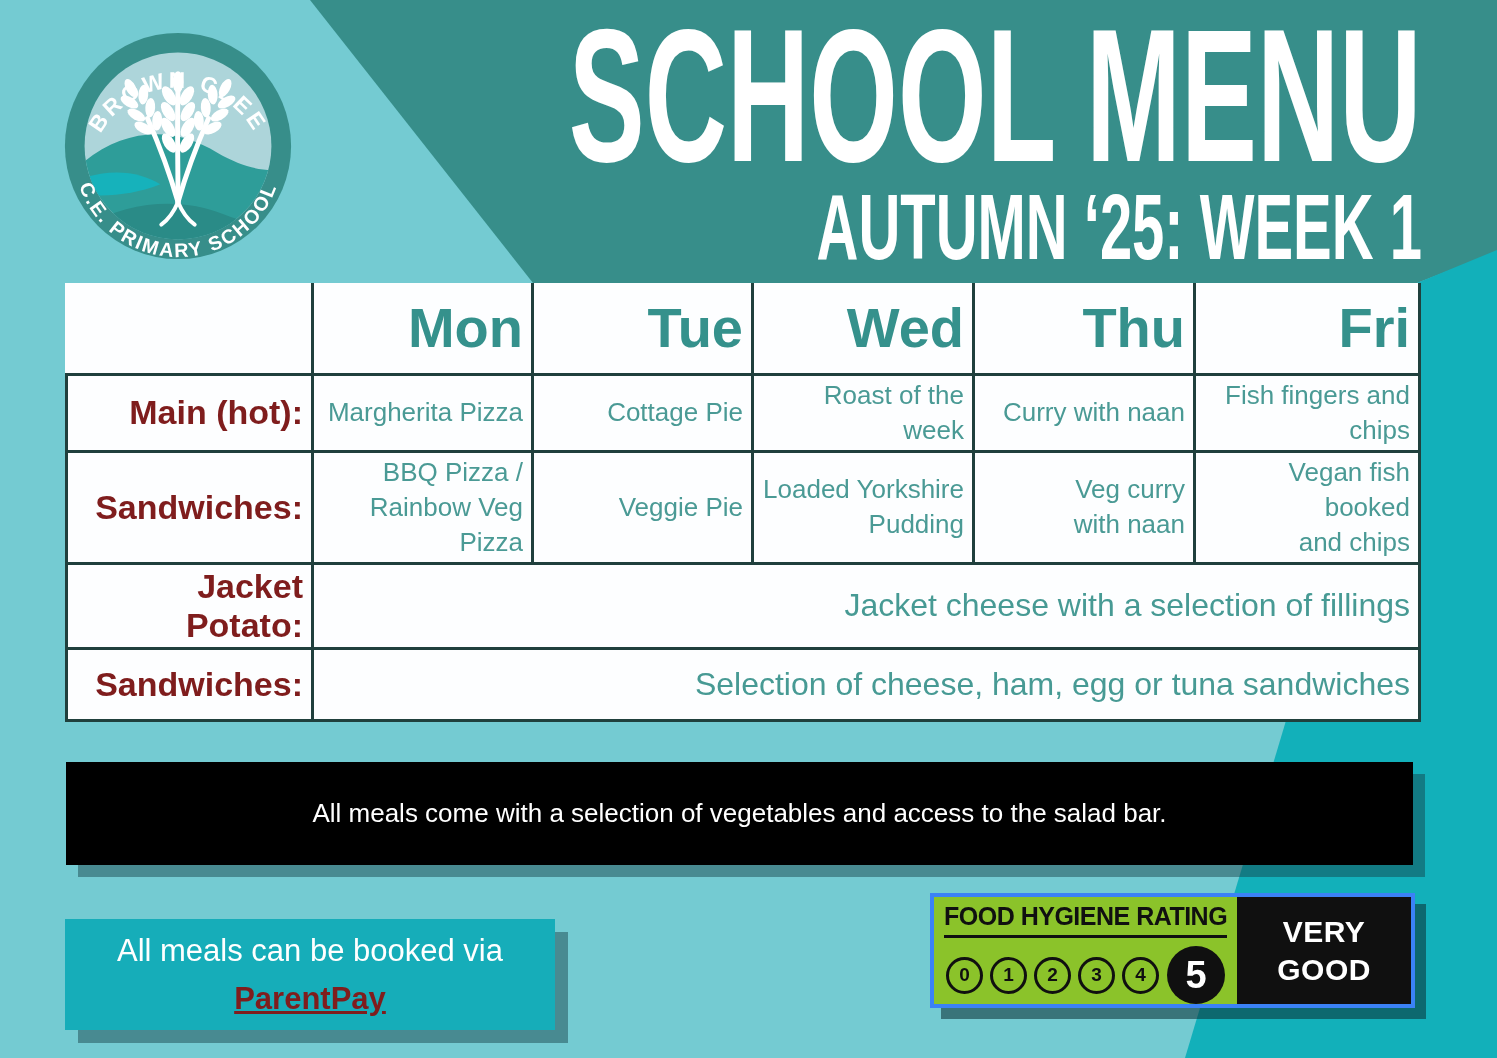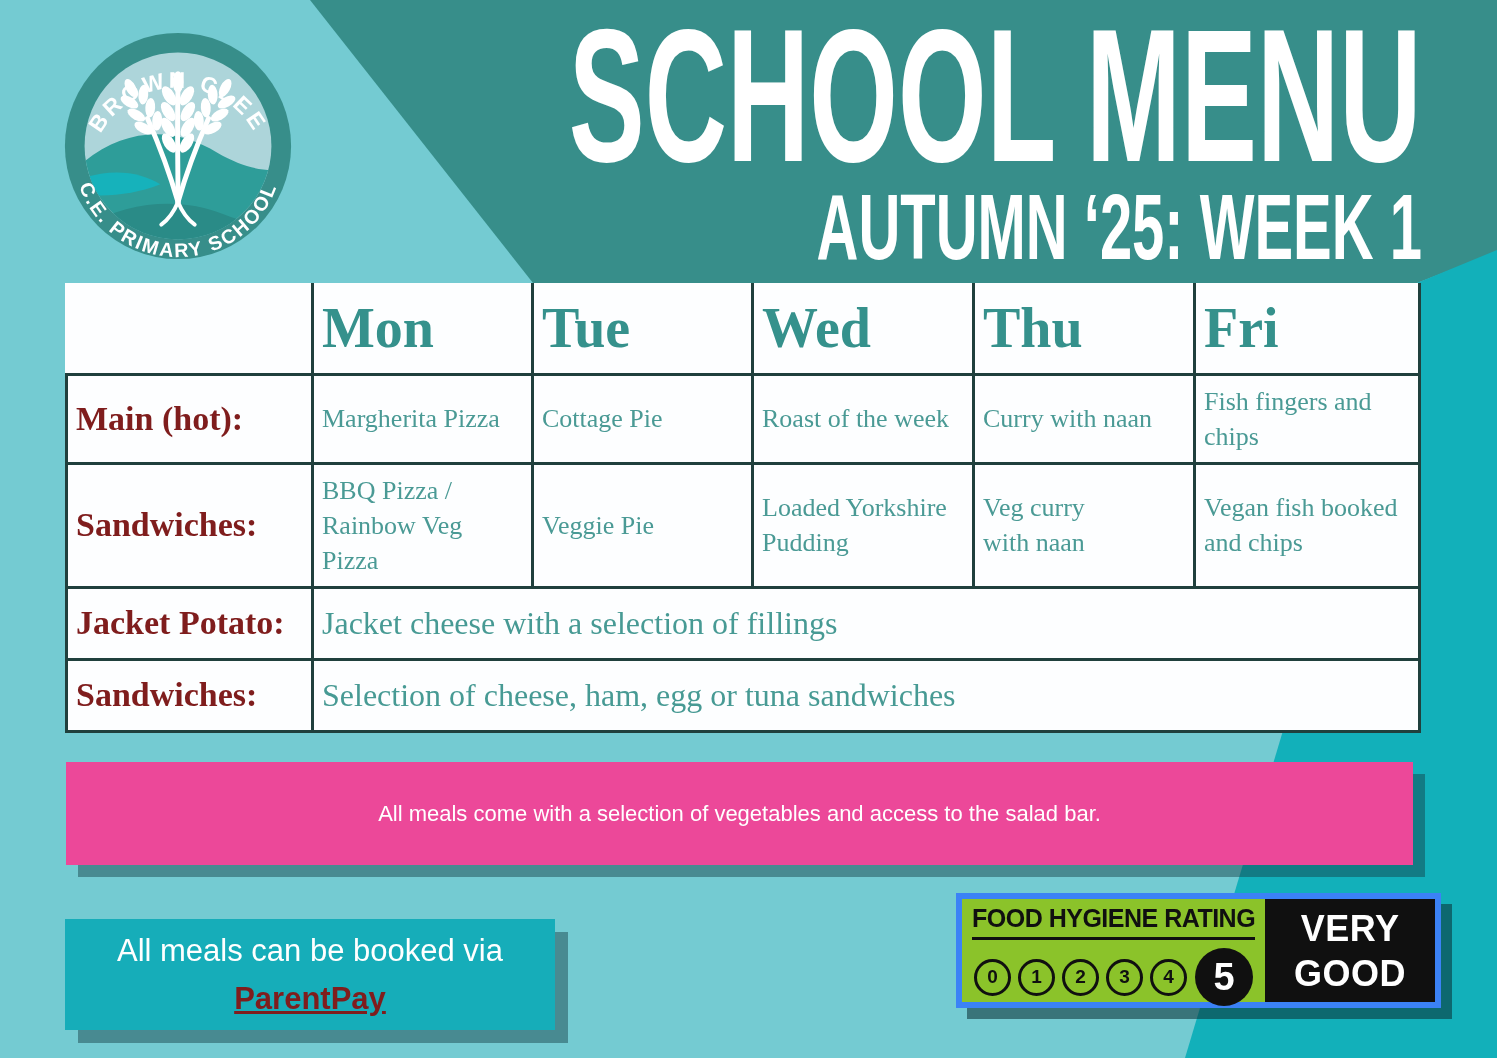--- a/index.html
+++ b/index.html
@@ -29,48 +29,48 @@
     transform:scaleX(0.63); transform-origin:100% 0;
   }
   
   .logo{position:absolute; left:60px; top:25px;}
   
   table.menu{
     position:absolute; left:65px; top:283px; width:1353px;
     border-collapse:collapse; table-layout:fixed; background:#fdfeff;
   }
   table.menu td{
-    border:3px solid #20403d; text-align:left; vertical-align:middle;
-    padding:8px 8px; white-space:pre-line;font-family:Liberation Serif, serif;
+    border:3px solid #20403d; text-align:right; vertical-align:middle;
+    padding:2px 8px; white-space:pre-line;
   }
   table.menu tr.hdr td{border-top:none; color:#35918c; font-weight:bold; font-size:56px;}
   table.menu tr.hdr td:first-child{border-left:none;}
   td.rowlabel{color:#7f1d1d; font-weight:bold; font-size:34px;}
   td.meal{color:#4a9a95; font-size:26px; line-height:1.35;}
   td.spancell{color:#479a94; font-size:32px;}
   
   .veg-banner{
     position:absolute; left:66px; top:762px; width:1347px; height:103px;
-    background:#ec4899; box-shadow:12px 12px 0 rgba(20,60,66,0.45);
+    background:#000000; box-shadow:12px 12px 0 rgba(20,60,66,0.45);
     display:flex; align-items:center; justify-content:center;
-    color:#fff; font-size:22px;
+    color:#fff; font-size:26px;
   }
   
   .booking{
     position:absolute; left:65px; top:919px; width:490px; height:111px;
     background:#16adb9; box-shadow:13px 13px 0 rgba(20,60,66,0.45);
     display:flex; flex-direction:column; align-items:center; justify-content:center;
     color:#fff; font-size:31px; gap:12px;
   }
   .booking a{color:#7f1d1d; font-weight:bold; text-decoration:underline; font-size:31px; cursor:pointer;}
   
   .hygiene{
-    position:absolute; left:956px; top:893px; width:485px; height:115px;
+    position:absolute; left:930px; top:893px; width:485px; height:115px;
     display:flex; box-shadow:11px 11px 0 rgba(10,45,50,0.55);
-    border:6px solid #3b82f6; box-sizing:border-box;
+    border:4px solid #3b82f6; box-sizing:border-box;
   }
   .hyg-green{
     flex:0 0 290px; background:#8bc32a; display:flex; flex-direction:column; box-sizing:border-box;
     padding:5px 10px 8px;
   }
   .hyg-title{
     color:#101010; font-weight:bold; font-size:25px; letter-spacing:-0.5px;
     text-align:center; white-space:nowrap; padding-bottom:4px;
     border-bottom:3px solid #101010;
   }
@@ -81,21 +81,21 @@
     color:#101010; font-size:19px; font-weight:bold; flex:0 0 auto;
   }
   .score-sel{
     width:58px; height:58px; background:#101010; border-radius:50%;
     display:flex; align-items:center; justify-content:center;
     color:#fff; font-size:38px; font-weight:bold; flex:0 0 auto; margin-left:1px;
   }
   .hyg-black{
     flex:1; background:#101010; display:flex; flex-direction:column;
     align-items:center; justify-content:center; color:#fff;
-    font-size:36px; font-weight:bold; line-height:1.25; letter-spacing:0.5px;
+    font-size:30px; font-weight:bold; line-height:1.25; letter-spacing:0.5px;
   }
 </style>
 </head>
 <body>
 
 <div class="page">
 
   <div class="band-dark"></div>
   <div class="wedge-cyan"></div>
 

